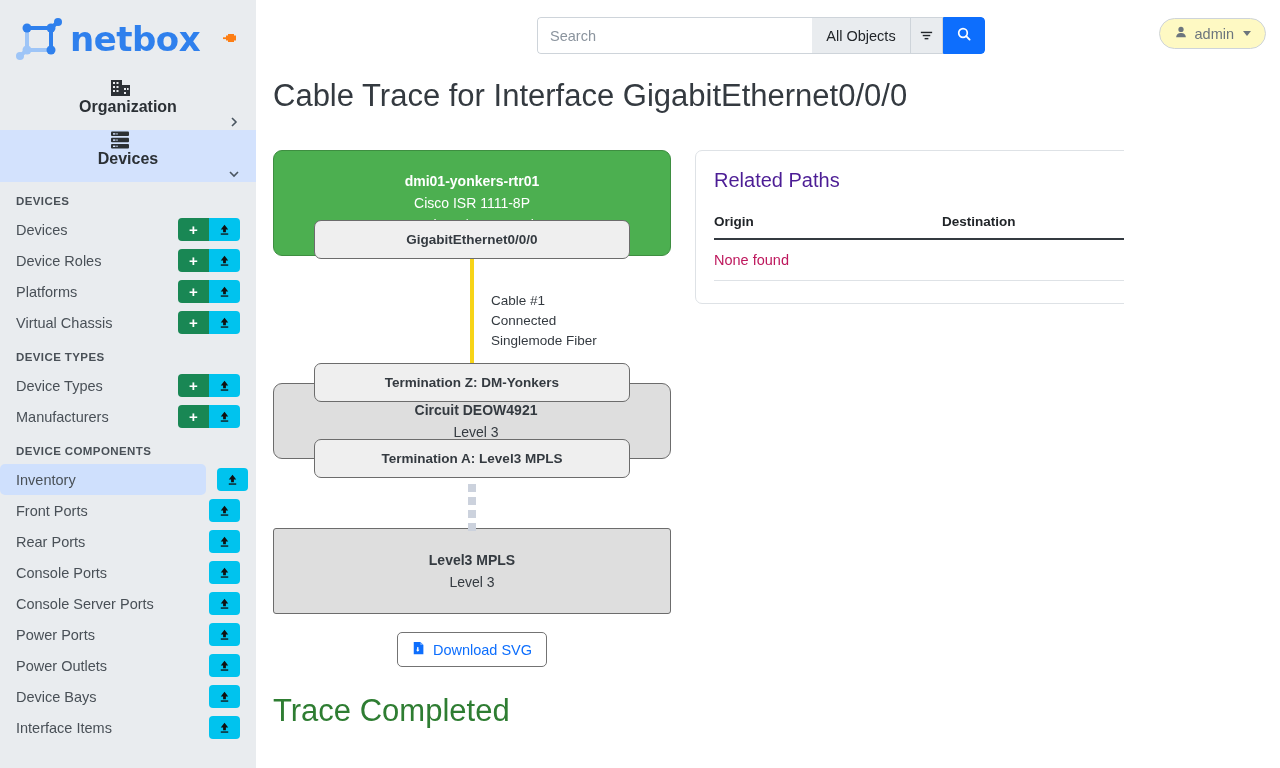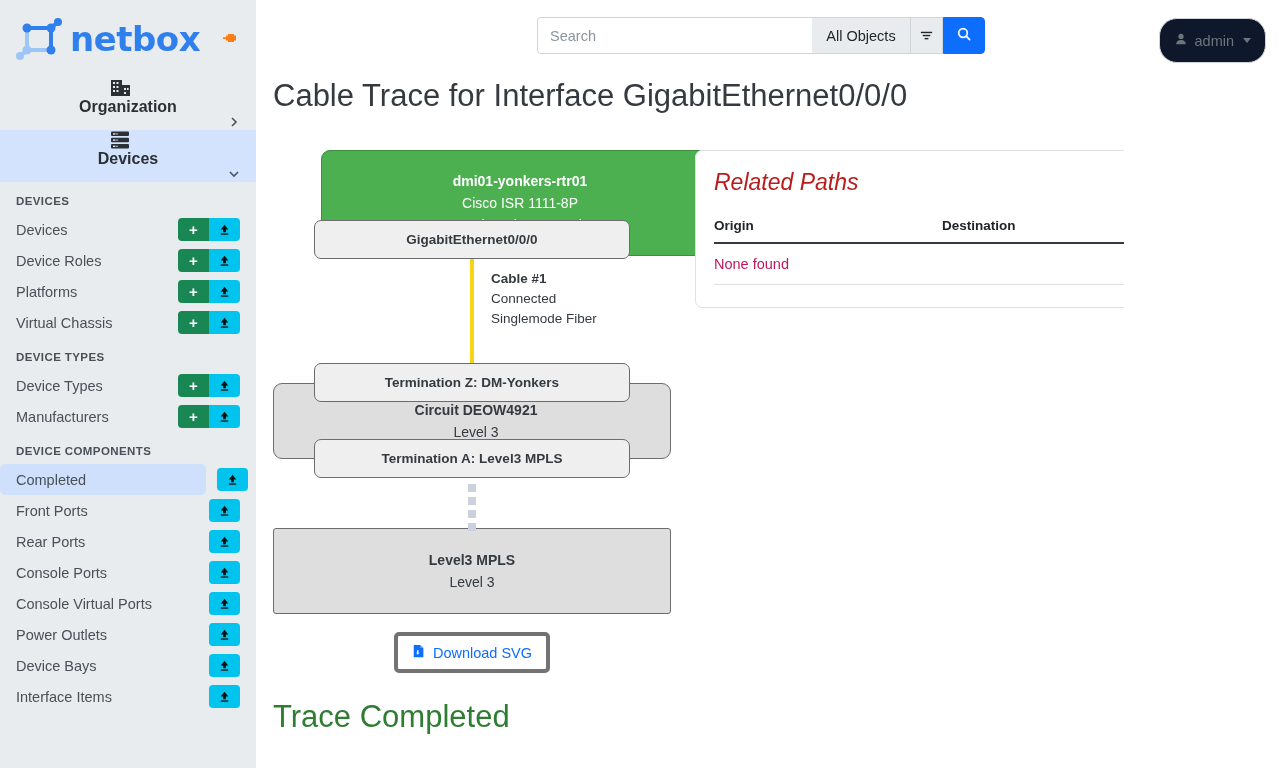--- a/index.html
+++ b/index.html
@@ -104,23 +104,23 @@
   .search-btn {
     display: flex; align-items: center; justify-content: center;
     width: 42px; height: 37px;
     background: #0d6efd; border: 1px solid #0d6efd;
     border-radius: 0 4px 4px 0;
     color: #fff; cursor: pointer;
   }
   .user-btn {
     position: absolute; right: 14px; top: 18px;
     display: flex; align-items: center; gap: 7px;
-    height: 45px; padding: 0 14px;
+    height: 31px; padding: 0 14px;
     border: 1px solid #ced4da; border-radius: 18px;
-    background: #0f172a; color: #6c757d; font-size: 14.5px;
+    background: #fef9c3; color: #6c757d; font-size: 14.5px;
     cursor: pointer;
   }
   .user-btn .caret {
     width: 0; height: 0; margin-left: 2px;
     border-left: 4.5px solid transparent; border-right: 4.5px solid transparent;
     border-top: 5px solid #6c757d;
   }
 
   
   #main {
@@ -136,21 +136,21 @@
 
   .trace-col { position: absolute; left: 17px; top: 80px; width: 398px; }
   .related-col { position: absolute; left: 439px; top: 80px; width: 568px; }
 
   
   .node-device {
     width: 398px; height: 106px;
     background: #4caf50; border: 1px solid #3e8e41;
     border-radius: 9px;
     display: flex; flex-direction: column; align-items: center; justify-content: center;
-    color: #ffffff; text-align: center; margin-left: 48px;
+    color: #ffffff; text-align: center;
   }
   .node-device .t1 { font-size: 14px; font-weight: bold; margin-bottom: 6px; }
   .node-device .t2 { font-size: 14px; margin-bottom: 6px; }
   .node-device .t3 { font-size: 14px; }
 
   .node-term {
     width: 316px; margin: -36px auto 0 auto;
     height: 39px;
     background: #efefef; border: 1px solid #6c6c6c;
     border-radius: 7px;
@@ -161,21 +161,21 @@
 
   .cable-seg { position: relative; height: 104px; }
   .cable-line {
     position: absolute; left: 50%; top: -1px; margin-left: -2px;
     width: 4px; height: 106px; background: #f7d417;
   }
   .cable-label {
     position: absolute; left: 218px; top: 10px;
     font-size: 13.5px; line-height: 20px; color: #343a40;
   }
-  .cable-label .cl-title { font-weight: bold; }
+  .cable-label .cl-title { font-weight: normal; margin-top: 22px; }
 
   .node-circuit {
     width: 398px; height: 76px;
     background: #dedede; border: 1px solid #6c6c6c;
     border-radius: 9px;
     display: flex; flex-direction: column; align-items: center; justify-content: center;
     color: #343a40; text-align: center;
     margin-top: -19px;
     position: relative; z-index: 1; padding-left: 8px;
   }
@@ -195,36 +195,36 @@
     display: flex; flex-direction: column; align-items: center; justify-content: center;
     color: #343a40; text-align: center;
   }
   .node-provider .p1 { font-size: 14px; font-weight: bold; margin-bottom: 6px; }
   .node-provider .p2 { font-size: 14px; }
 
   .dl-wrap { display: flex; justify-content: center; margin-top: 18px; }
   .dl-btn {
     display: inline-flex; align-items: center; gap: 7px;
     padding: 7px 14px;
-    border: 4px solid #737373; border-radius: 5px;
+    border: 1px solid #737373; border-radius: 5px;
     background: #fff; color: #0d6efd; font-size: 14.5px;
     cursor: pointer;
   }
   .trace-status {
     text-align: left; color: #2e7d32;
     font-size: 31px; font-weight: normal;
     margin-top: 26px;
   }
 
   
   .card {
     border: 1px solid #dee2e6; border-radius: 7px;
     background: #fff; padding: 16px 18px 22px 18px;
   }
-  .card-title { font-size: 23px; color: #b91c1c; margin: 2px 0 22px 0; font-weight: normal; font-style: italic; }
+  .card-title { font-size: 20px; color: #4c1d95; margin: 2px 0 22px 0; font-weight: normal; }
   table.rp { width: 100%; border-collapse: collapse; }
   table.rp th {
     text-align: left; font-size: 13.5px; font-weight: bold;
     color: #212529; padding: 0 0 9px 0;
     border-bottom: 2px solid #343a40;
   }
   table.rp th.origin { width: 43%; }
   table.rp th.dest { width: 37%; margin-top: 22px; }
   table.rp td {
     font-size: 14.5px; color: #be185d;
@@ -383,21 +383,21 @@
             <polygon points="7,2 11,7 8.5,7 8.5,10 5.5,10 5.5,7 3,7" fill="#111"></polygon>
             <rect x="3" y="11.2" width="8" height="1.4" fill="#111"></rect>
           </svg>
       </span>
     </span>
   </div>
 
   <div class="nav-section-title">Device Components</div>
 
   <div class="nav-item active">
-    <span class="lbl">Completed</span>
+    <span class="lbl">Inventory</span>
     <span class="btn-grp">
       <span class="mini-btn imp solo">
         <svg viewBox="0 0 14 14" width="13" height="13">
             <polygon points="7,2 11,7 8.5,7 8.5,10 5.5,10 5.5,7 3,7" fill="#111"></polygon>
             <rect x="3" y="11.2" width="8" height="1.4" fill="#111"></rect>
           </svg>
       </span>
     </span>
   </div>
   <div class="nav-item">
@@ -427,21 +427,32 @@
     <span class="btn-grp">
       <span class="mini-btn imp solo">
         <svg viewBox="0 0 14 14" width="13" height="13">
             <polygon points="7,2 11,7 8.5,7 8.5,10 5.5,10 5.5,7 3,7" fill="#111"></polygon>
             <rect x="3" y="11.2" width="8" height="1.4" fill="#111"></rect>
           </svg>
       </span>
     </span>
   </div>
   <div class="nav-item">
-    <span class="lbl">Console Virtual Ports</span>
+    <span class="lbl">Console Server Ports</span>
+    <span class="btn-grp">
+      <span class="mini-btn imp solo">
+        <svg viewBox="0 0 14 14" width="13" height="13">
+            <polygon points="7,2 11,7 8.5,7 8.5,10 5.5,10 5.5,7 3,7" fill="#111"></polygon>
+            <rect x="3" y="11.2" width="8" height="1.4" fill="#111"></rect>
+          </svg>
+      </span>
+    </span>
+  </div>
+  <div class="nav-item">
+    <span class="lbl">Power Ports</span>
     <span class="btn-grp">
       <span class="mini-btn imp solo">
         <svg viewBox="0 0 14 14" width="13" height="13">
             <polygon points="7,2 11,7 8.5,7 8.5,10 5.5,10 5.5,7 3,7" fill="#111"></polygon>
             <rect x="3" y="11.2" width="8" height="1.4" fill="#111"></rect>
           </svg>
       </span>
     </span>
   </div>
   <div class="nav-item">

